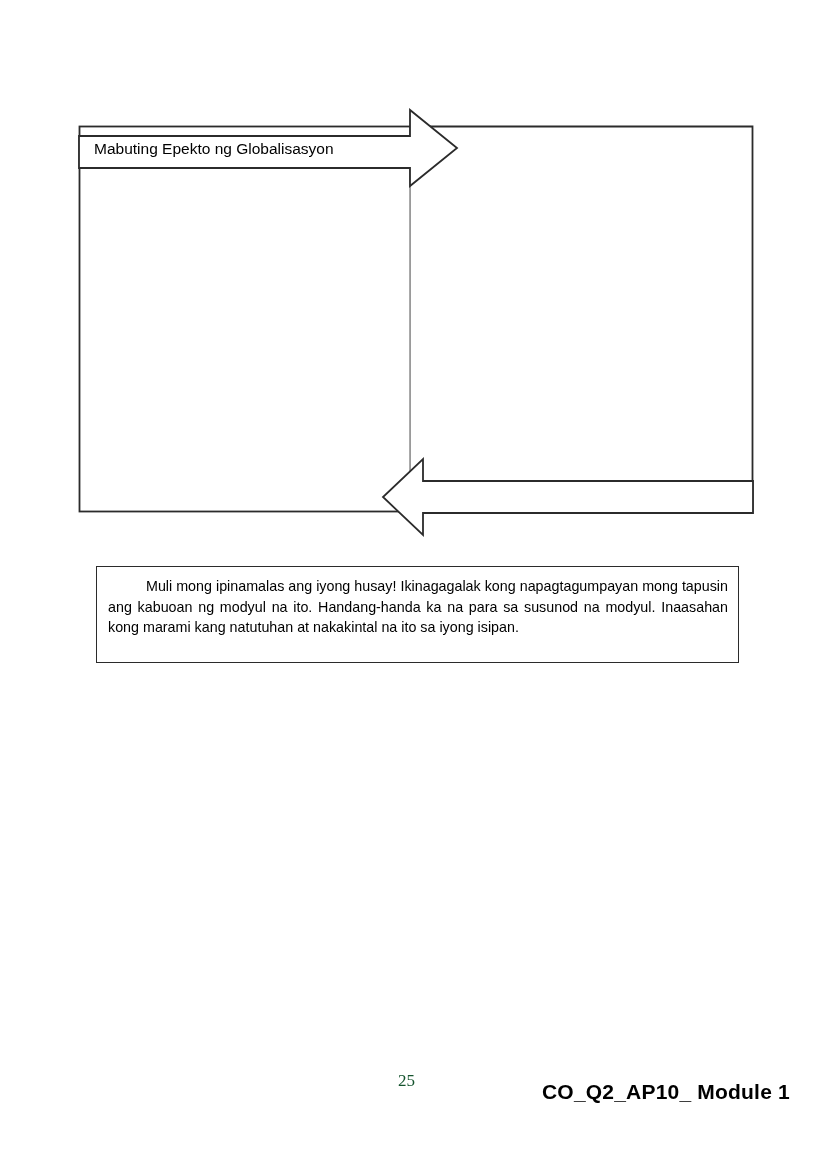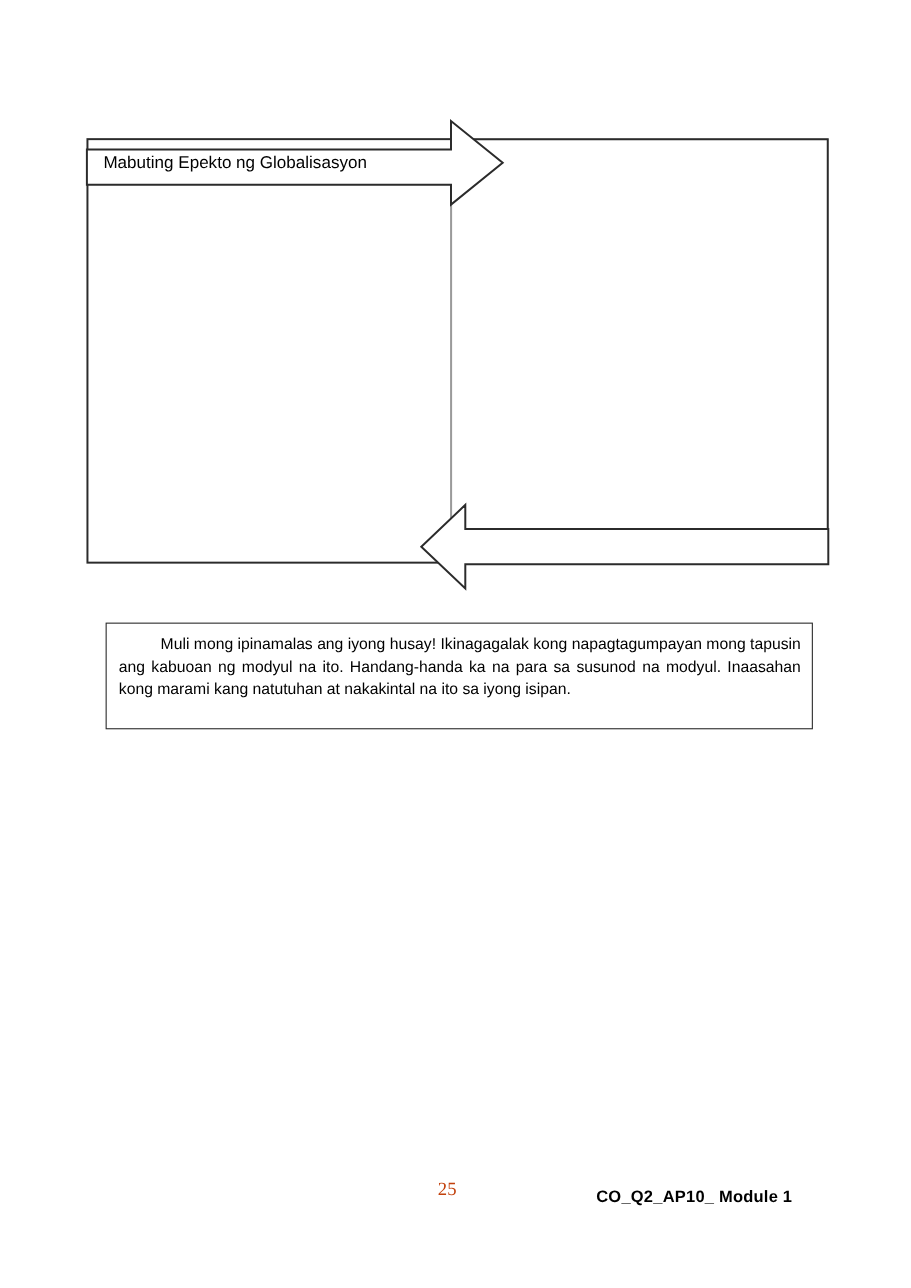--- a/index.html
+++ b/index.html
@@ -73,28 +73,28 @@
     hyphens: none;
   }
 
   
   #page-number {
     position: absolute;
     left: 398px;
     top: 1071px;
     font-family: "Liberation Serif", serif;
     font-size: 17px;
-    color: #c2410c;
+    color: #14532d;
   }
   #footer-code {
     position: absolute;
     left: 542px;
     top: 1080px;
     font-family: "Liberation Sans", sans-serif;
-    font-size: 15px;
+    font-size: 21px;
     font-weight: bold;
     letter-spacing: 0.2px;
     color: #000000;
     white-space: nowrap;
   }
 </style>
 </head>
 <body>
 
 <div id="diagram-region">

